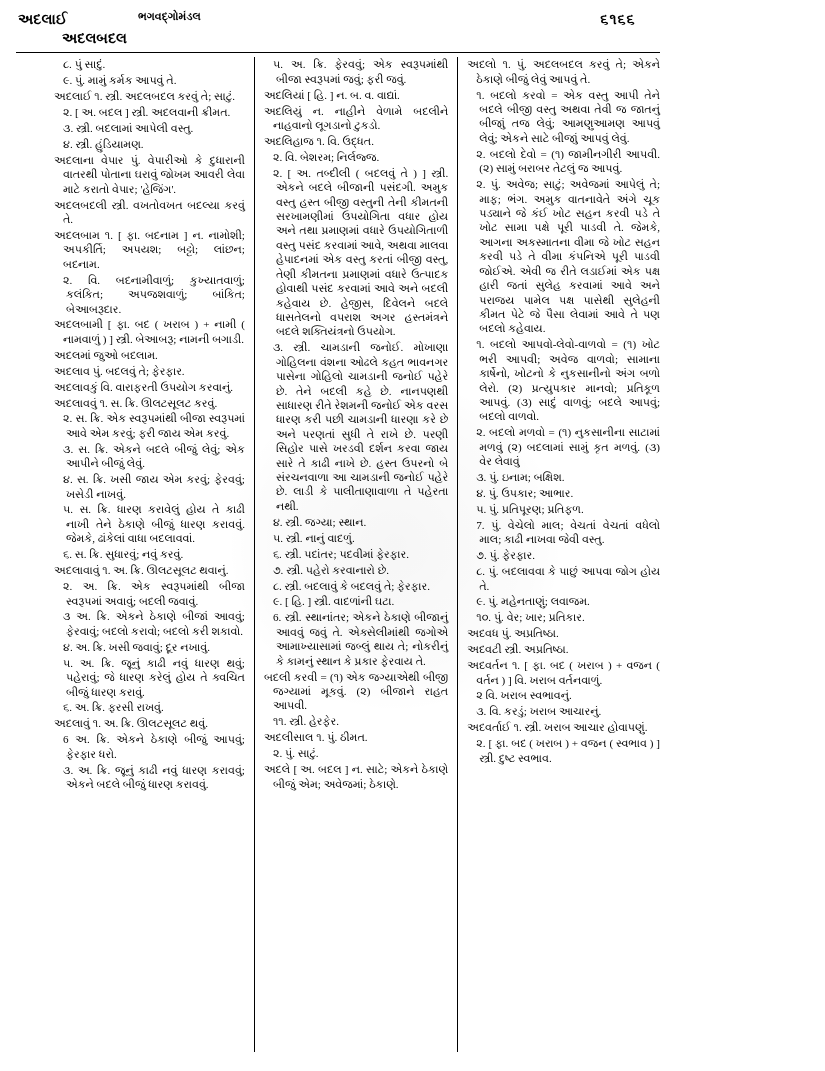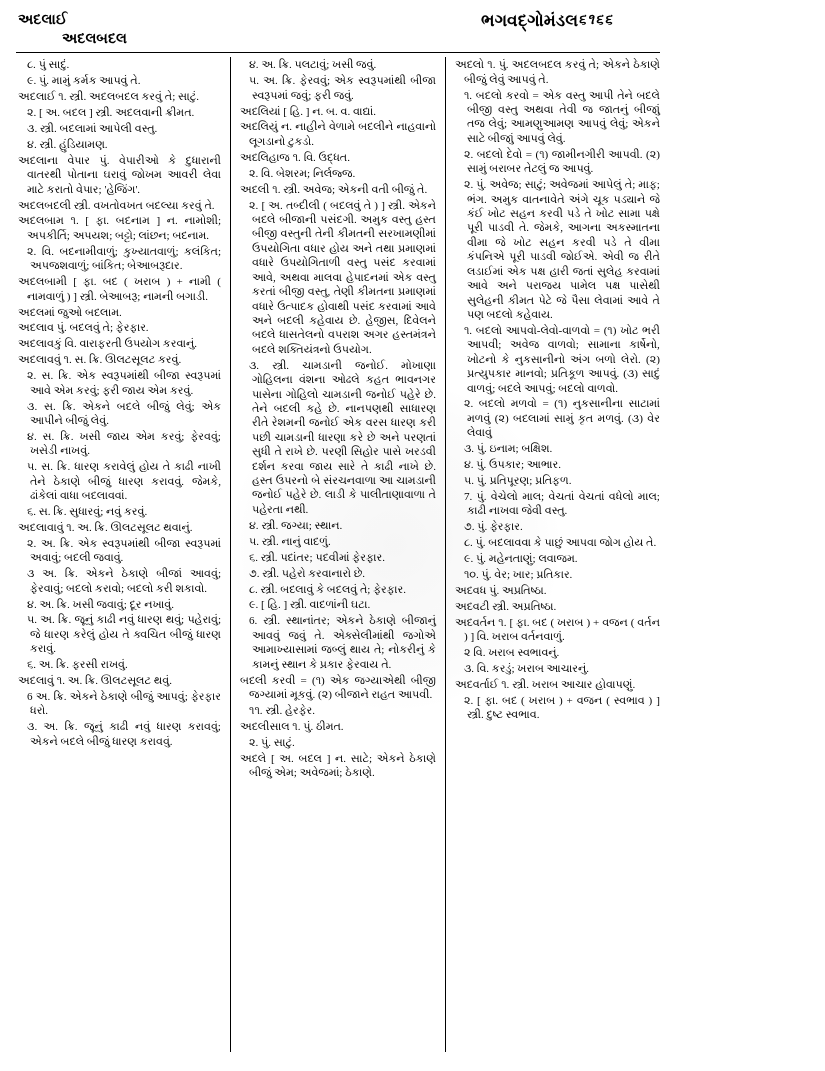--- a/index.html
+++ b/index.html
@@ -43,29 +43,28 @@
     font-size: 14.5px;
     font-weight: bold;
     line-height: 1.25;
     padding: 0 4px 2px 4px;
   }
   .header .hl {
     text-align: left;
     min-width: 120px;
   }
   .header .hc {
-    text-align: right;
+    text-align: left;
     flex: 1;
-    font-size: 17px;
+    font-size: 11px;
   }
   .header .hr {
-    text-align: left;
+    text-align: center;
     min-width: 80px;
     letter-spacing: 1px;
-    font-style: italic;
   }
   .header .hl div + div { margin-top: 1px; margin-left: 44px; }
   .rule {
     position: relative;
     z-index: 2;
     border-top: 1.3px solid #000;
     margin: 3px 2px 4px 2px;
   }
   .columns {
     position: relative;
@@ -75,21 +74,21 @@
   }
   .col {
     width: 33.33%;
     box-sizing: border-box;
     font-size: 11.1px;
     line-height: 1.30;
     text-align: justify;
     padding: 0 9px;
     overflow: hidden;
   }
-  .col.c1 { padding-left: 4px; }
+  .col.c1 { padding-left: 4px; margin-left: 36px; }
   .col.c2 { border-left: 1.1px solid #000; border-right: 1.1px solid #000; }
   .col.c3 { padding-right: 2px; }
   .entry {
     margin: 0 0 1.5px 0;
     text-indent: 0;
   }
   .entry.hang {
     padding-left: 9px;
     text-indent: -9px;
   }
@@ -142,27 +141,25 @@
         <p class="sub">૨. અ. ક્રિ. એક સ્વરૂપમાંથી બીજા સ્વરૂપમાં અવાવું; બદલી જવાવું.</p>
         <p class="sub">૩ અ. ક્રિ. એકને ઠેકાણે બીજાં આવવું; ફેરવાવું; બદલો કરાવો; બદલો કરી શકાવો.</p>
         <p class="sub">૪. અ. ક્રિ. ખસી જવાવું; દૂર નખાવું.</p>
         <p class="sub">૫. અ. ક્રિ. જૂનું કાઢી નવું ધારણ થવું; પહેરાવું; જે ધારણ કરેલું હોય તે ક્વચિત બીજું ધારણ કરાવું.</p>
         <p class="sub">૬. અ. ક્રિ. ફરસી રાખવું.</p>
         <p class="entry hang">અદલાવું ૧. અ. ક્રિ. ઊલટસૂલટ થવું.</p>
         <p class="sub">6 અ. ક્રિ. એકને ઠેકાણે બીજું આપવું; ફેરફાર ધરો.</p>
         <p class="sub">૩. અ. ક્રિ. જૂનું કાઢી નવું ધારણ કરાવવું; એકને બદલે બીજું ધારણ કરાવવું.</p>
       </div>
     <div class="col c2" id="col-2">
-        <p class="sub">૪. અ. ક્રિ. પલટાવું; ખસી જવું.</p>
         <p class="sub">૫. અ. ક્રિ. ફેરવવું; એક સ્વરૂપમાંથી બીજા સ્વરૂપમાં જવું; ફરી જવું.</p>
         <p class="entry hang">અદલિયાં [ હિ. ] ન. બ. વ. વાદ્યાં.</p>
         <p class="entry hang">અદલિયું ન. નાહીને વેળામે બદલીને નાહવાનો લૂગડાનો ટુકડો.</p>
         <p class="entry hang">અદલિહાજ ૧. વિ. ઉદ્ધત.</p>
         <p class="sub">૨. વિ. બેશરમ; નિર્લજ્જ.</p>
-        <p class="entry hang">અદલી ૧. સ્ત્રી. અવેજ; એકની વતી બીજું તે.</p>
         <p class="sub">૨. [ અ. તબ્દીલી ( બદલવું તે ) ] સ્ત્રી. એકને બદલે બીજાની પસંદગી. અમુક વસ્તુ હસ્ત બીજી વસ્તુની તેની કીમતની સરખામણીમાં ઉપયોગિતા વધાર હોય અને તથા પ્રમાણમાં વધારે ઉપયોગિતાળી વસ્તુ પસંદ કરવામાં આવે, અથવા માલવા હેપાદનમાં એક વસ્તુ કરતાં બીજી વસ્તુ, તેણી કીમતના પ્રમાણમાં વધારે ઉત્પાદક હોવાથી પસંદ કરવામાં આવે અને બદલી કહેવાય છે. હેજીસ, દિવેલને બદલે ધાસતેલનો વપરાશ અગર હસ્તમંત્રને બદલે શક્તિયંત્રનો ઉપયોગ.</p>
         <p class="sub">૩. સ્ત્રી. ચામડાની જનોઈ. મોખાણા ગોહિલના વંશના ઓઢલે કહત ભાવનગર પાસેના ગોહિલો ચામડાની જનોઈ પહેરે છે. તેને બદલી કહે છે. નાનપણથી સાધારણ રીતે રેશમની જનોઈ એક વરસ ધારણ કરી પછી ચામડાની ધારણા કરે છે અને પરણતાં સુધી તે રાખે છે. પરણી સિહોર પાસે ખરડવી દર્શન કરવા જાય સારે તે કાઢી નાખે છે. હસ્ત ઉપરનો બે સંરચનવાળા આ ચામડાની જનોઈ પહેરે છે. લાડી કે પાલીતાણાવાળા તે પહેરતા નથી.</p>
         <p class="sub">૪. સ્ત્રી. જગ્યા; સ્થાન.</p>
         <p class="sub">૫. સ્ત્રી. નાનું વાદળું.</p>
         <p class="sub">૬. સ્ત્રી. પદાંતર; પદવીમાં ફેરફાર.</p>
         <p class="sub">૭. સ્ત્રી. પહેરો કરવાનારો છે.</p>
         <p class="sub">૮. સ્ત્રી. બદલાવું કે બદલવું તે; ફેરફાર.</p>
         <p class="sub">૯. [ હિ. ] સ્ત્રી. વાદળાંની ઘટા.</p>
         <p class="sub">6. સ્ત્રી. સ્થાનાંતર; એકને ઠેકાણે બીજાનું આવવું જવું તે. એક્સેલીમાંથી જગોએ આમાખ્યાસામાં જબ્લું થાય તે; નોકરીનું કે કામનું સ્થાન કે પ્રકાર ફેરવાય તે.</p>
         <p class="entry hang">બદલી કરવી = (૧) એક જગ્યાએથી બીજી જગ્યામાં મૂકવું. (૨) બીજાને રાહત આપવી.</p>

